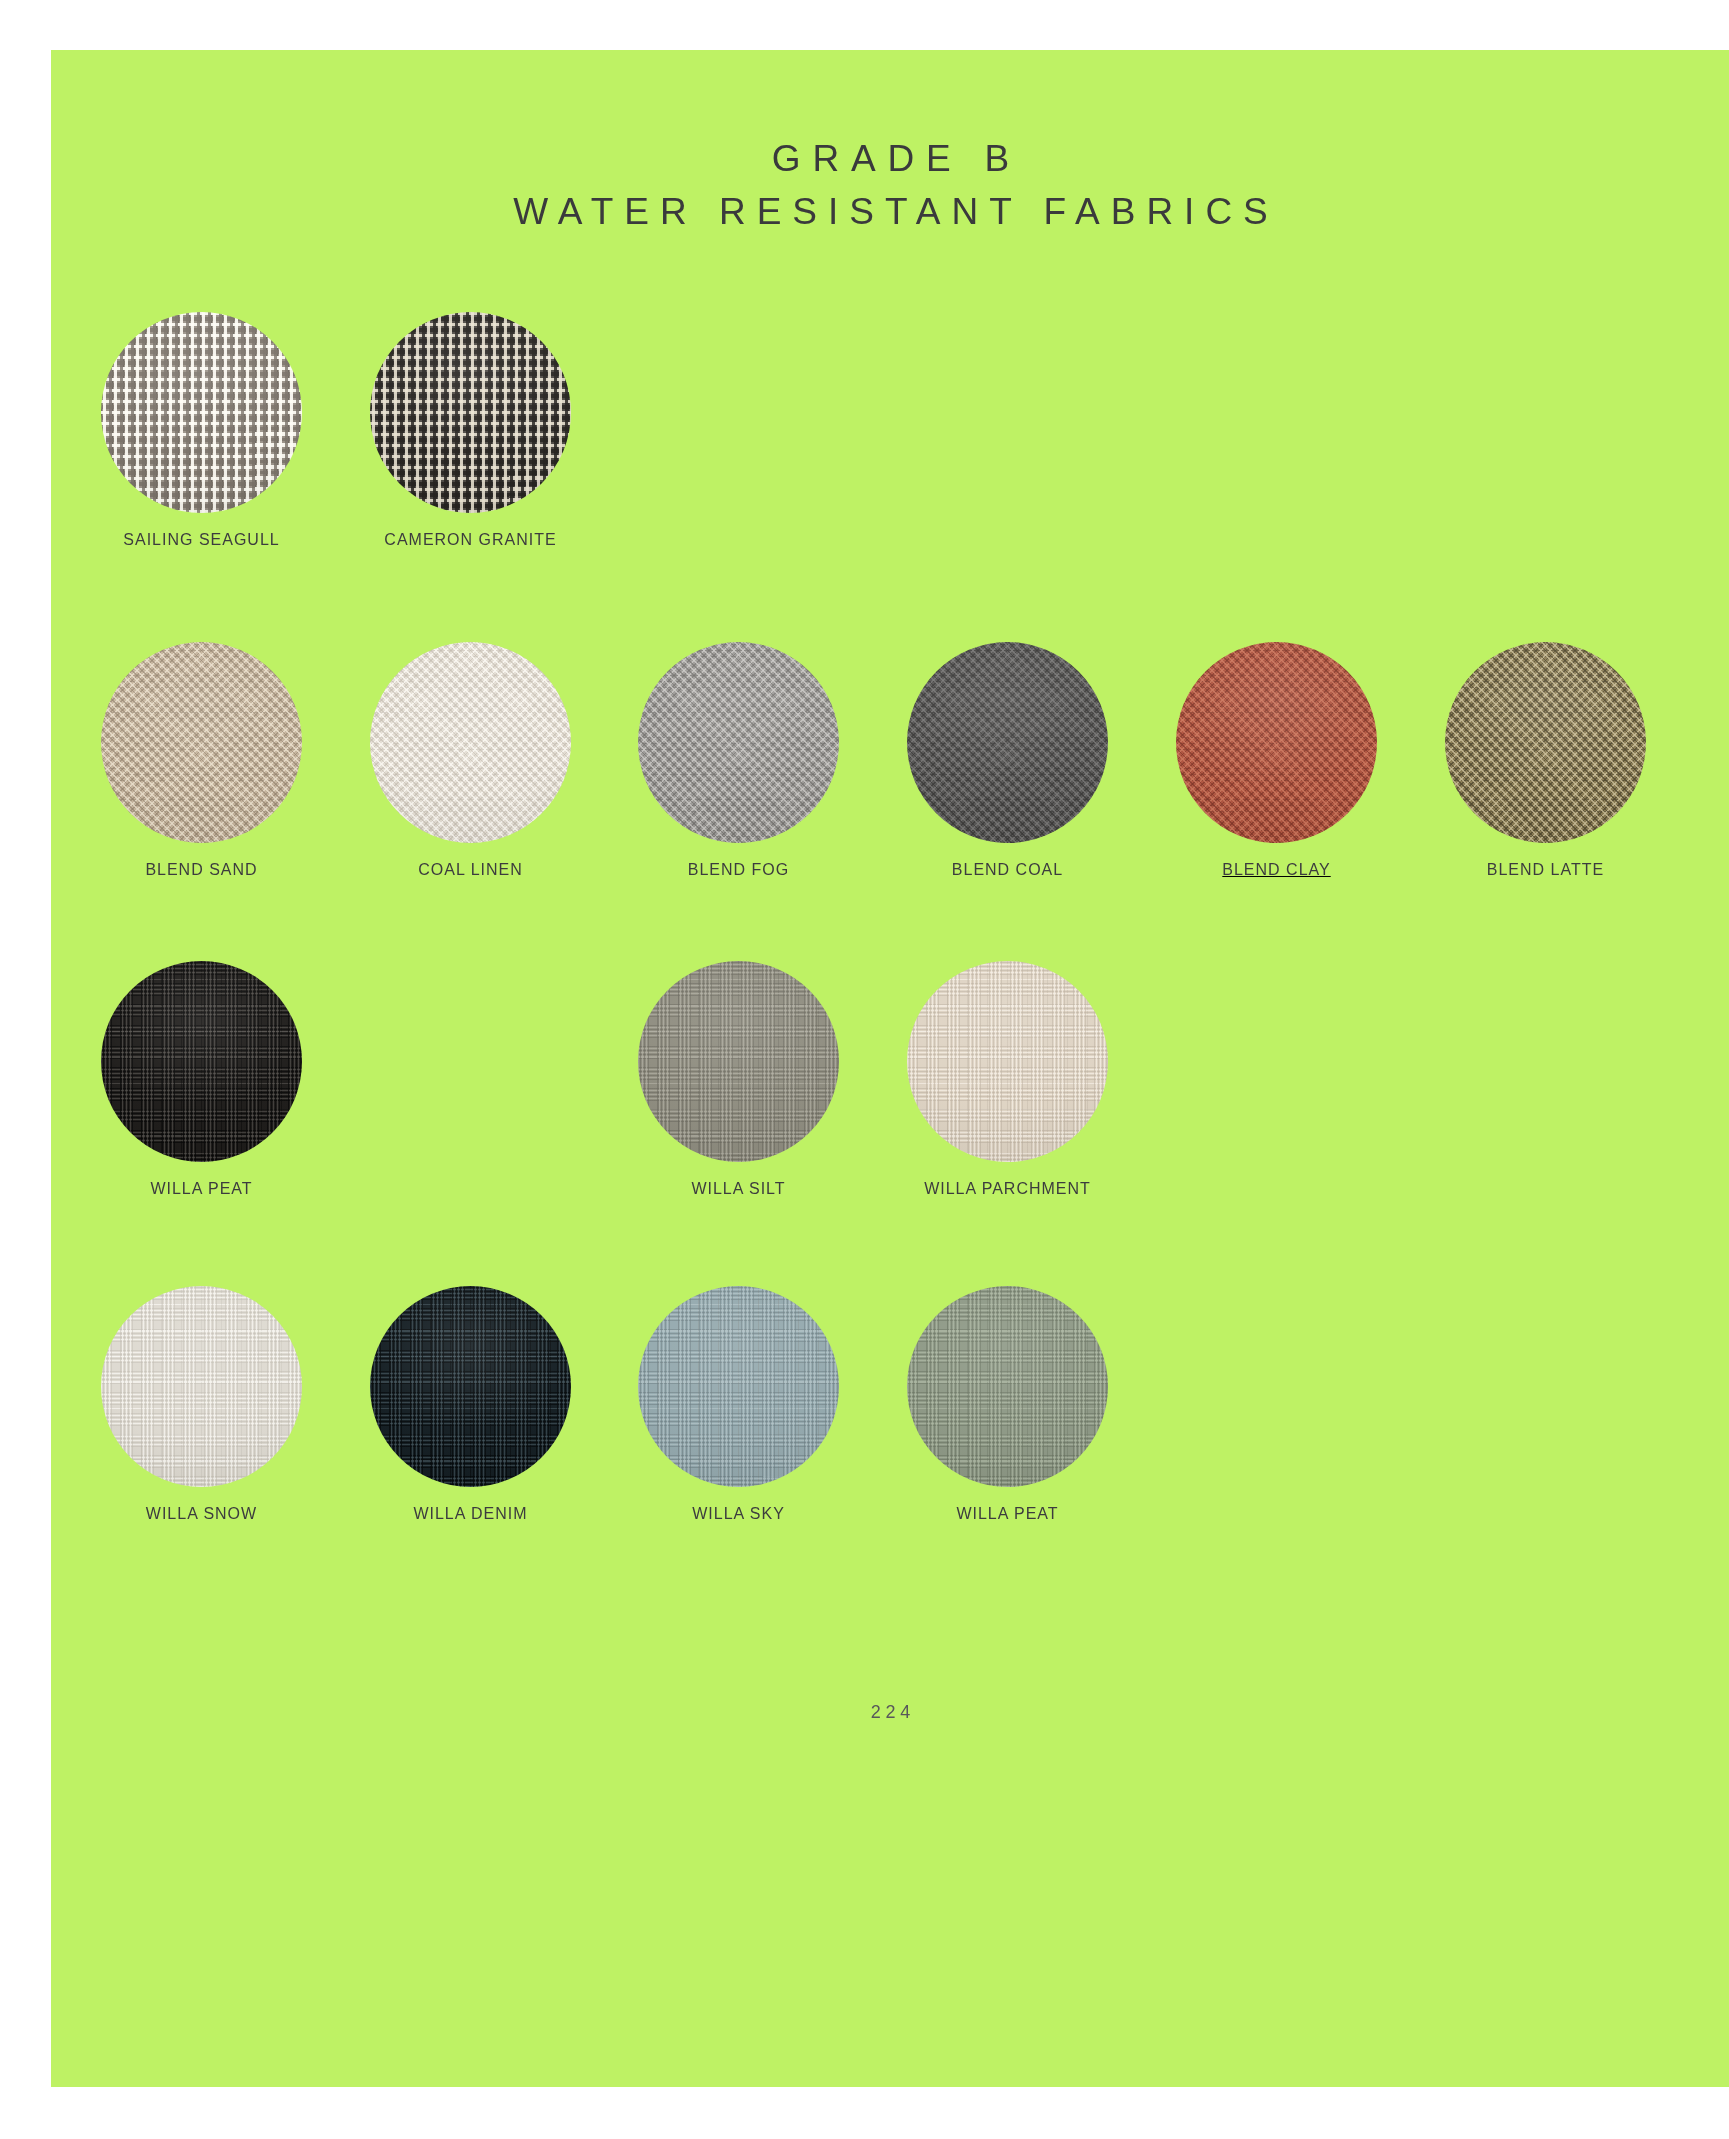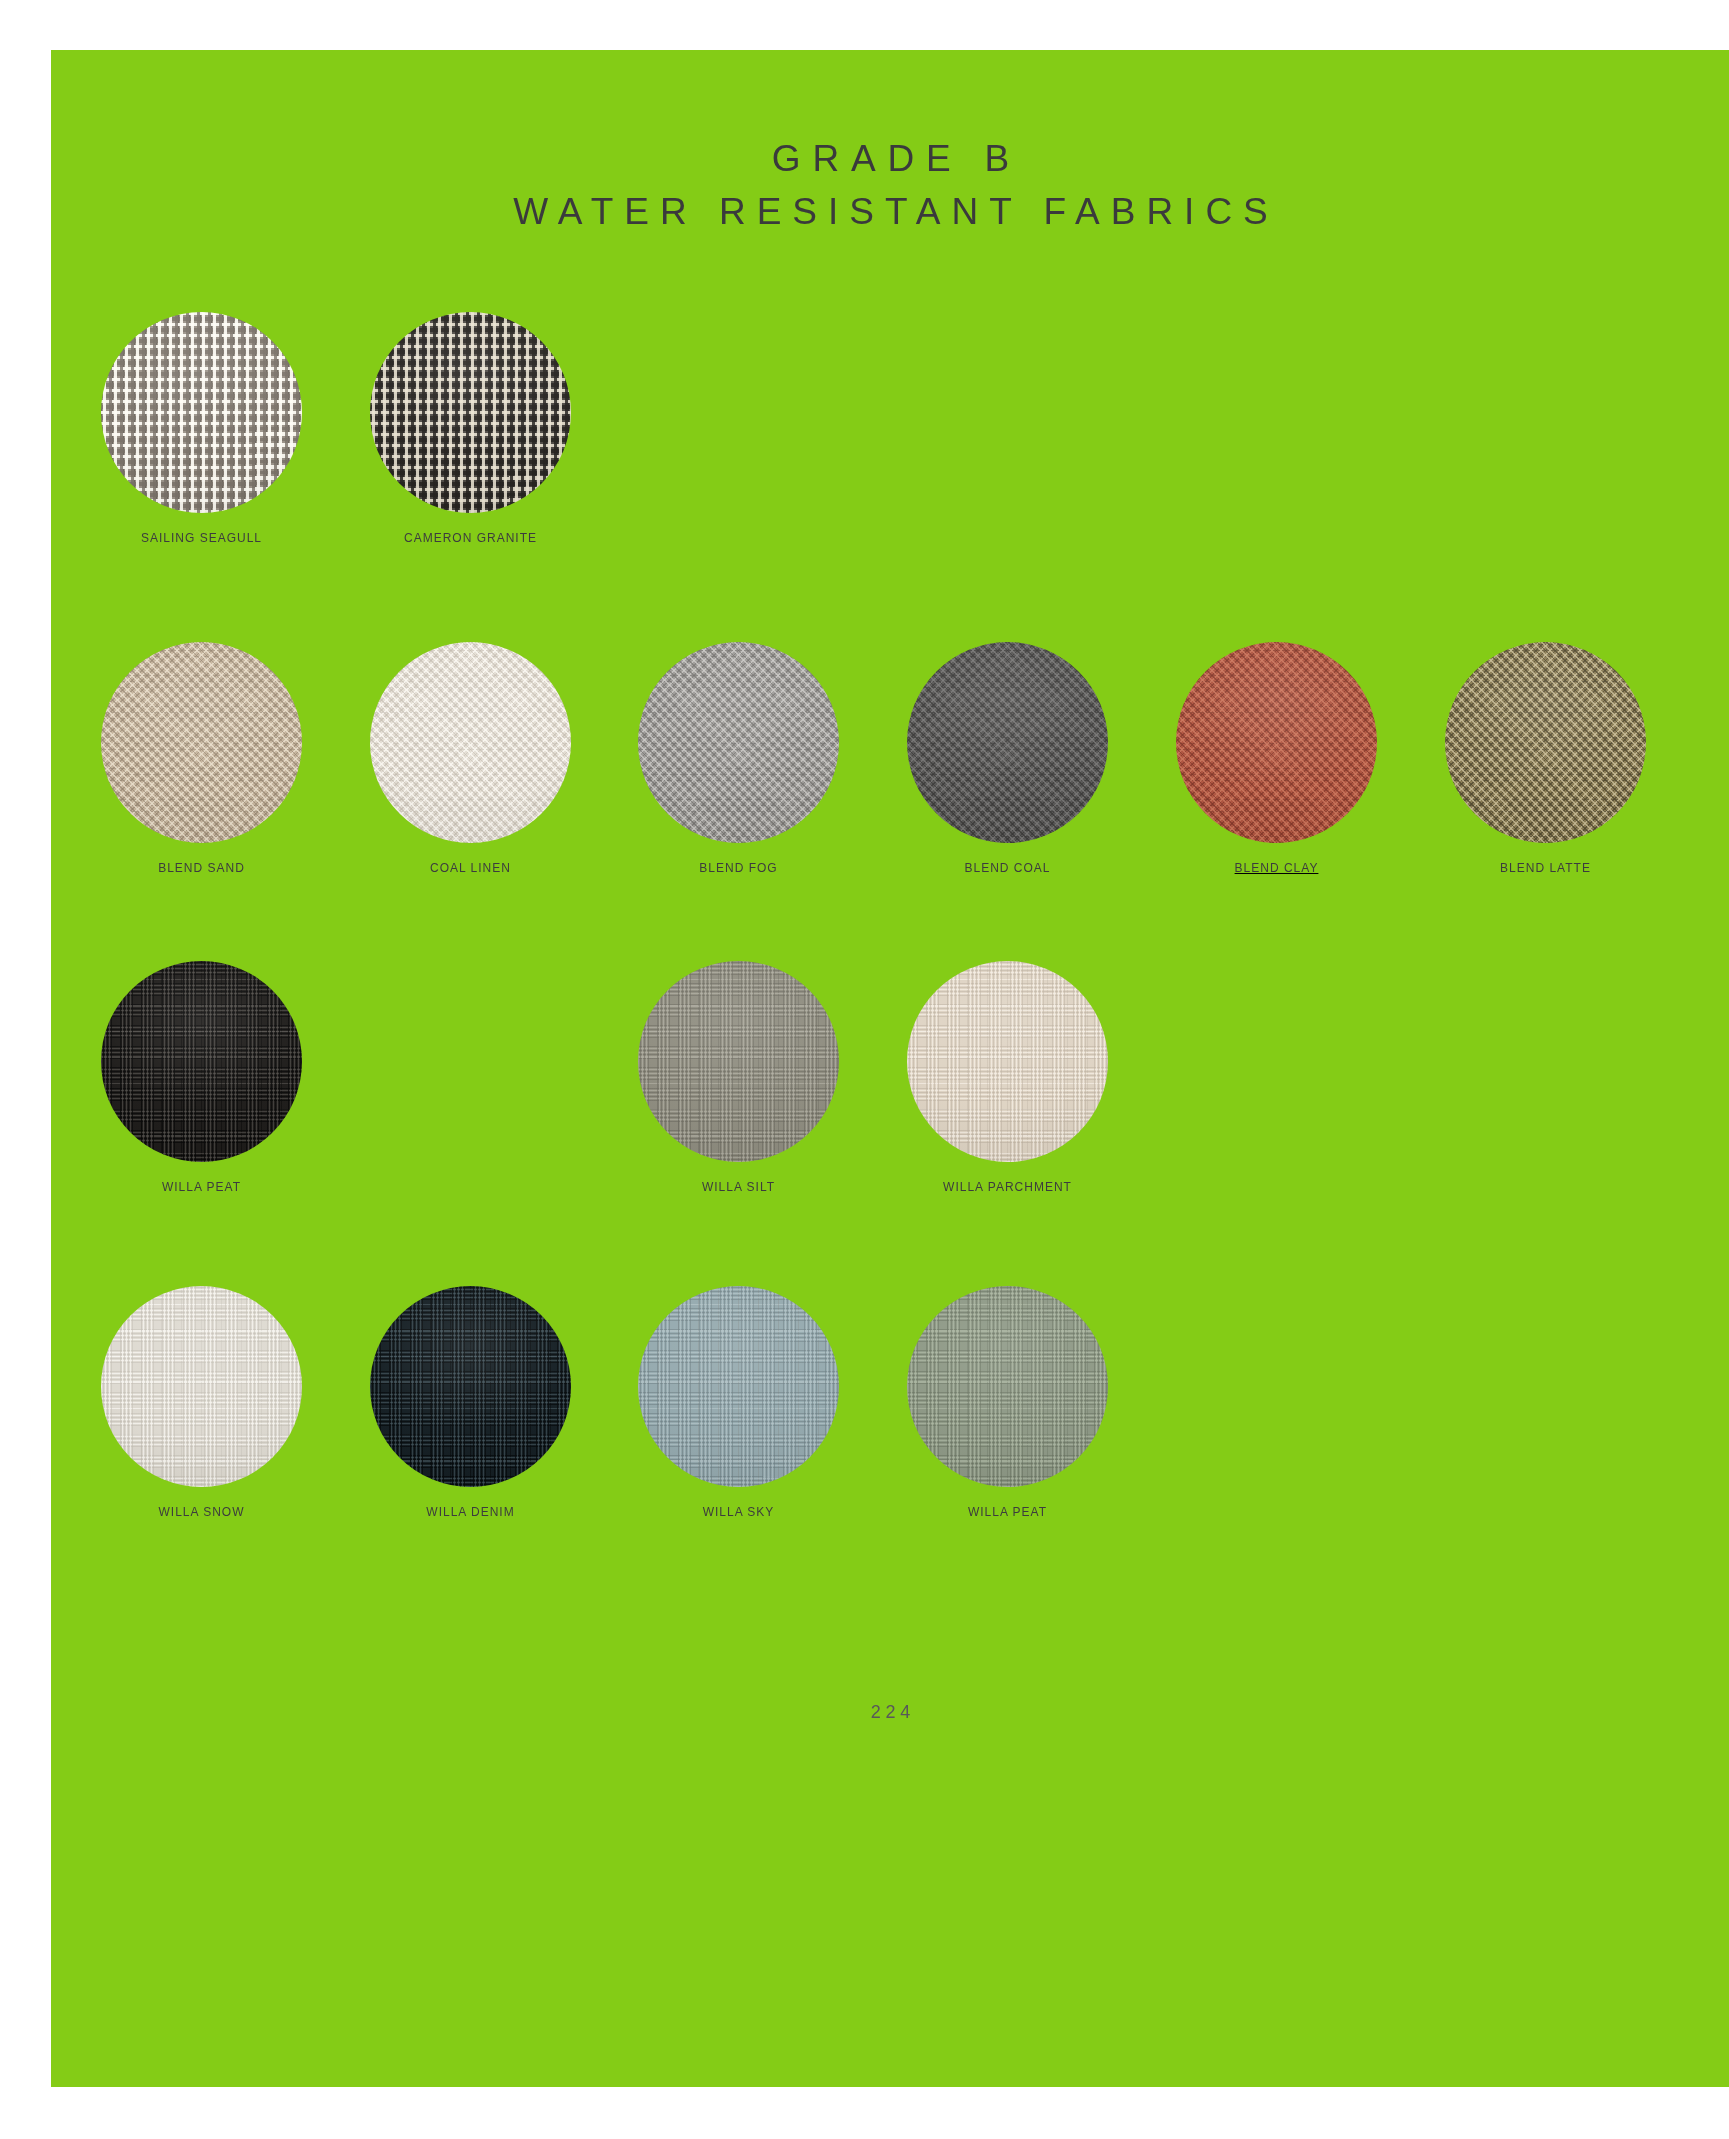--- a/index.html
+++ b/index.html
@@ -15,21 +15,21 @@
     -webkit-font-smoothing: antialiased;
   }
 
   
   .page {
     position: absolute;
     left: 51px;
     top: 50px;
     width: 1679px;
     height: 2037px;
-    background: #84cc16;
+    background: #bef264;
     overflow: hidden;
   }
 
   
   .header {
     position: absolute;
     left: 0;
     top: 83px;
     width: 100%;
     text-align: center;
@@ -101,21 +101,21 @@
       radial-gradient(ellipse 120% 95% at 50% 30%,
         rgba(255,255,255,0.10) 0%,
         rgba(255,255,255,0.02) 45%,
         rgba(0,0,0,0.05) 80%,
         rgba(0,0,0,0.10) 100%);
     pointer-events: none;
   }
 
   .label {
     margin-top: 18px;
-    font-size: 12px;
+    font-size: 16px;
     letter-spacing: 1px;
     color: #3c3c3e;
     font-weight: 400;
     white-space: nowrap;
   }
 
   
 
   
   .tex-basket {

